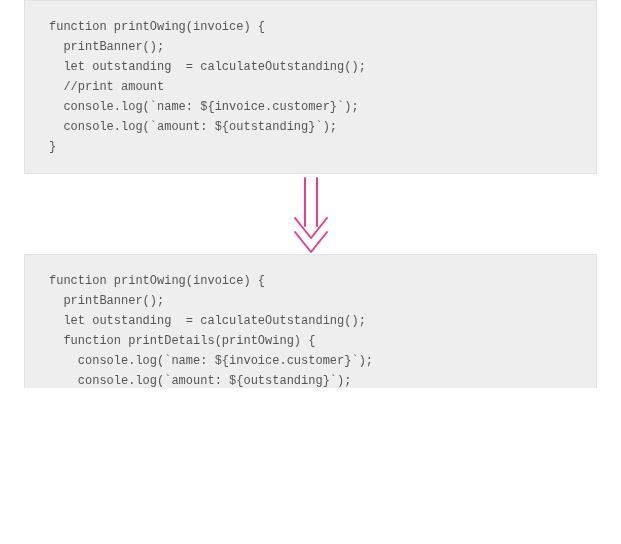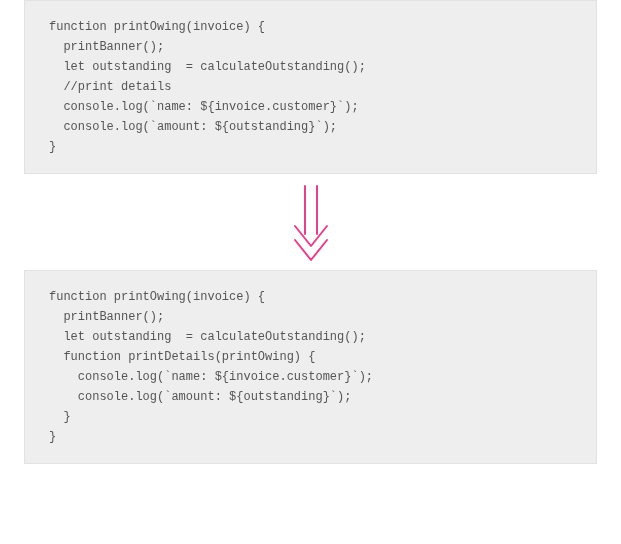--- a/index.html
+++ b/index.html
@@ -3,21 +3,21 @@
 <meta charset="utf-8">
 <style>
   html, body {
     margin: 0;
     padding: 0;
     background: #ffffff;
     font-family: "SFMono-Regular", Consolas, "Liberation Mono", Menlo, Courier, monospace;
   }
   .page {
     width: 621px;
-    height: 544px;
+    height: 388px;
     box-sizing: border-box;
     padding: 0 24px 0 24px;
     display: flex;
     flex-direction: column;
   }
   .code-block {
     background: #eeeeee;
     border: 1px solid #e2e2e2;
     padding: 16px 24px;
     box-sizing: border-box;
@@ -49,21 +49,21 @@
 </head>
 <body>
 
 <div class="page">
 
   <div class="code-block">
     <div class="line">function printOwing(invoice) {</div>
     <div class="line">  printBanner();</div>
     <div class="line">  let outstanding  = calculateOutstanding();</div>
     <div class="line"></div>
-    <div class="line">  //print details</div>
+    <div class="line">  //print amount</div>
     <div class="line">  console.log(`name: ${invoice.customer}`);</div>
     <div class="line">  console.log(`amount: ${outstanding}`);</div>
     <div class="line">}</div>
   </div>
 
   <div class="arrow-area">
     <svg class="arrow-svg" viewBox="0 0 40 80">
       <line x1="14" y1="4" x2="14" y2="52"></line>
       <line x1="26" y1="4" x2="26" y2="52"></line>
       <polyline points="4,44 20,64 36,44"></polyline>

